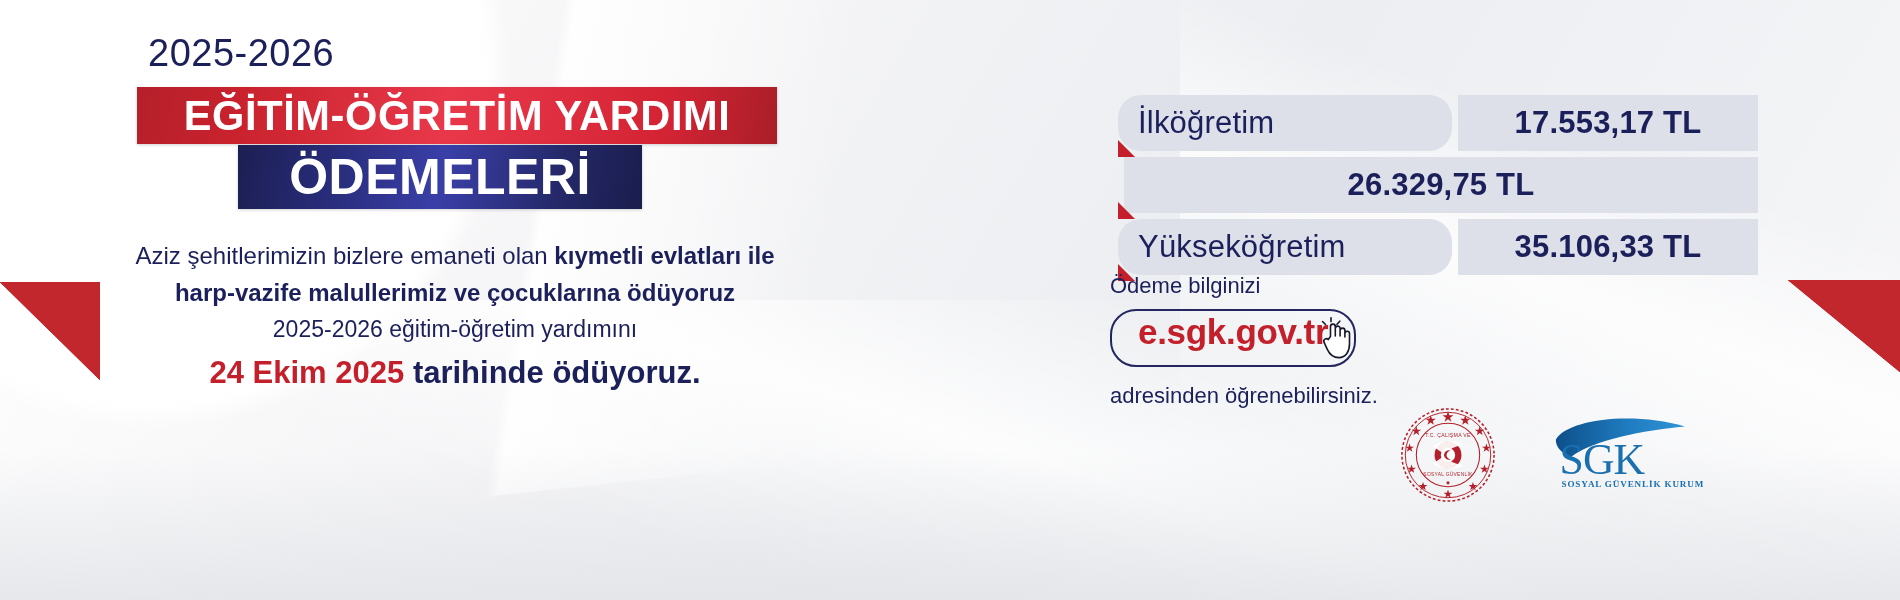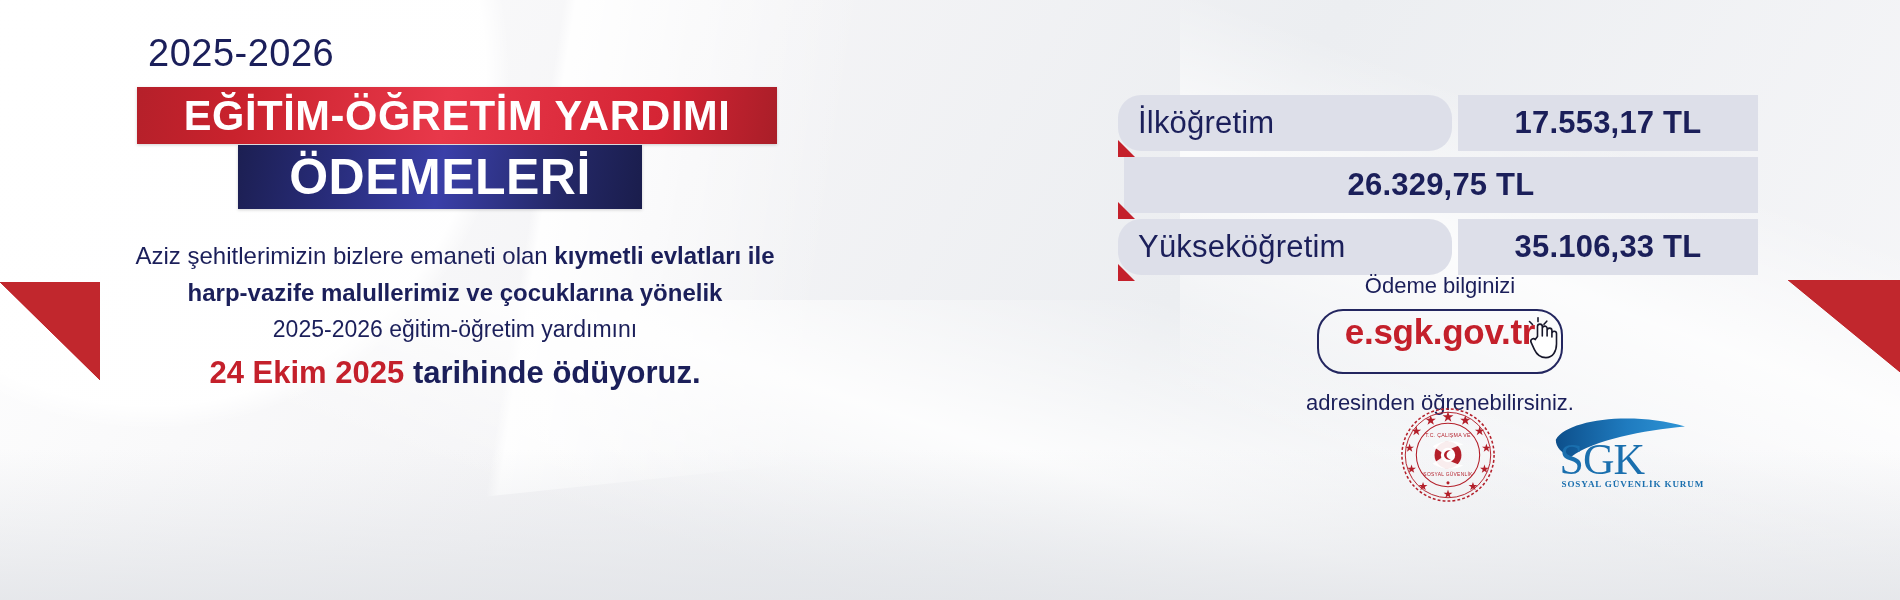--- a/index.html
+++ b/index.html
@@ -194,34 +194,33 @@
     font-weight: bold;
     color: #1b1f5a;
     letter-spacing: 0.2px;
   }
 
   
   .cta {
     position: absolute;
     left: 0; top: 272px;
     width: 660px;
-    text-align: center;
   }
   .cta-lead {
     font-size: 22px;
     font-weight: 400;
     color: #1b1f5a;
     line-height: 1.3;
   }
   .url-pill {
     display: inline-flex;
     align-items: center;
     justify-content: center;
     margin-top: 8px;
-    padding: 3px 26px 22px 26px;
+    padding: 3px 26px 15px 26px;
     border: 2px solid #23265f;
     border-radius: 26px;
     position: relative;
   }
   .url-text {
     font-size: 35px;
     font-weight: bold;
     color: #c4202b;
     letter-spacing: -0.3px;
     line-height: 1.05;
@@ -275,21 +274,21 @@
       <span class="band-red-text">EĞİTİM-ÖĞRETİM YARDIMI</span>
     </div>
 
     <div class="band-blue">
       <span class="band-blue-text">ÖDEMELERİ</span>
     </div>
 
     <div class="body-copy">
       <div class="copy-line l1"><span>Aziz şehitlerimizin bizlere emaneti olan </span><b>kıymetli evlatları ile</b></div>
 
-      <div class="copy-line l2">harp-vazife malullerimiz ve çocuklarına yönelik</div>
+      <div class="copy-line l2">harp-vazife malullerimiz ve çocuklarına ödüyoruz</div>
 
       <div class="copy-line l3">2025-2026 eğitim-öğretim yardımını</div>
 
       <div class="copy-line l4"><span class="accent">24 Ekim 2025</span><span> tarihinde ödüyoruz.</span></div>
     </div>
   </div>
 
   <div class="right-col">
 
     <div class="rate-table">

